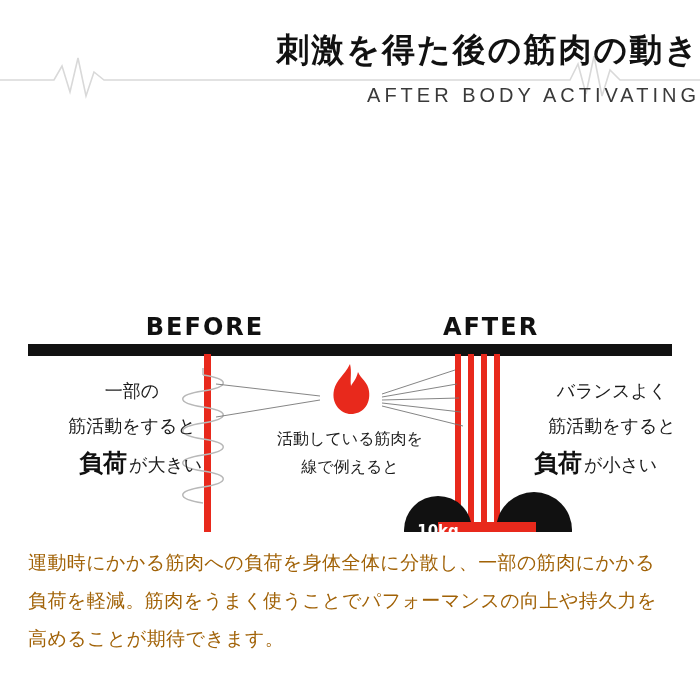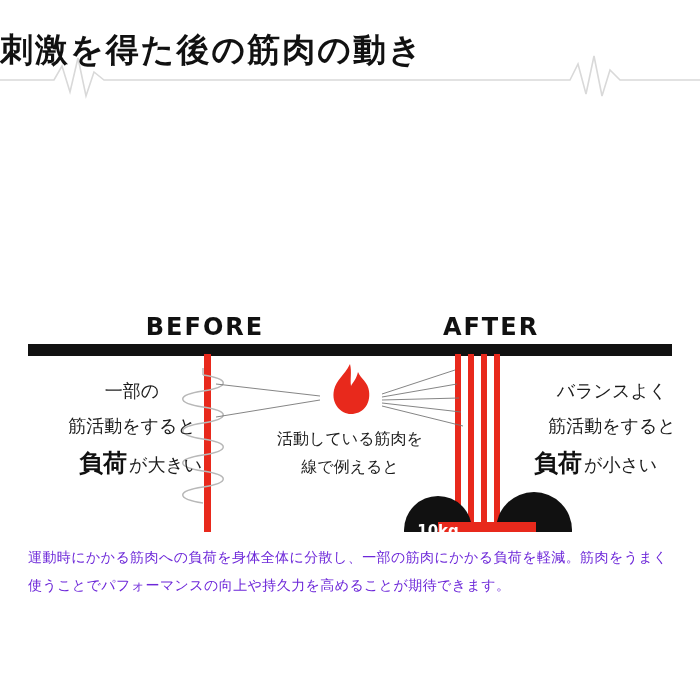--- a/index.html
+++ b/index.html
@@ -20,21 +20,21 @@
     height: 700px;
     box-sizing: border-box;
   }
 
   
   .header {
     position: relative;
     height: 132px;
     padding-top: 20px;
     box-sizing: border-box;
-    text-align: left;
+    text-align: right;
   }
   .pulse-line {
     position: absolute;
     left: 0;
     top: 46px;
     width: 700px;
     height: 60px;
     pointer-events: none;
   }
   .title-jp {
@@ -68,36 +68,37 @@
     display: block;
   }
 
   
   .footer {
     position: absolute;
     left: 28px;
     top: 543px;
     width: 646px;
     font-family: "DejaVu Sans", sans-serif;
-    font-size: 14px;
+    font-size: 19px;
     line-height: 2.0;
-    color: #6d28d9;
+    color: #a16207;
     letter-spacing: 0.4px;
   }
 </style>
 </head>
 <body>
 
 <div class="page">
 
   <div class="header">
     <svg class="pulse-line" viewBox="0 0 700 60" aria-hidden="true">
       <polyline points="0,34 40,34 54,34 62,20 70,46 78,12 86,50 94,26 104,34 150,34 560,34 570,34 578,18 586,48 594,10 602,50 610,24 620,34 660,34 700,34" fill="none" stroke="#d9d9d9" stroke-width="1.6"></polyline>
     </svg>
     <div class="title-jp">刺激を得た後の筋肉の動き</div>
+    <div class="title-en">AFTER BODY ACTIVATING</div>
   </div>
 
   <div class="diagram">
     <svg width="700" height="400" viewBox="0 0 700 400">
 
       <rect x="28" y="212" width="644" height="12" fill="#111111"></rect>
 
       <rect x="204" y="222" width="7" height="220" fill="#e8291c"></rect>
 
       <g stroke="#b8b8b8" stroke-width="1.5" fill="none">

